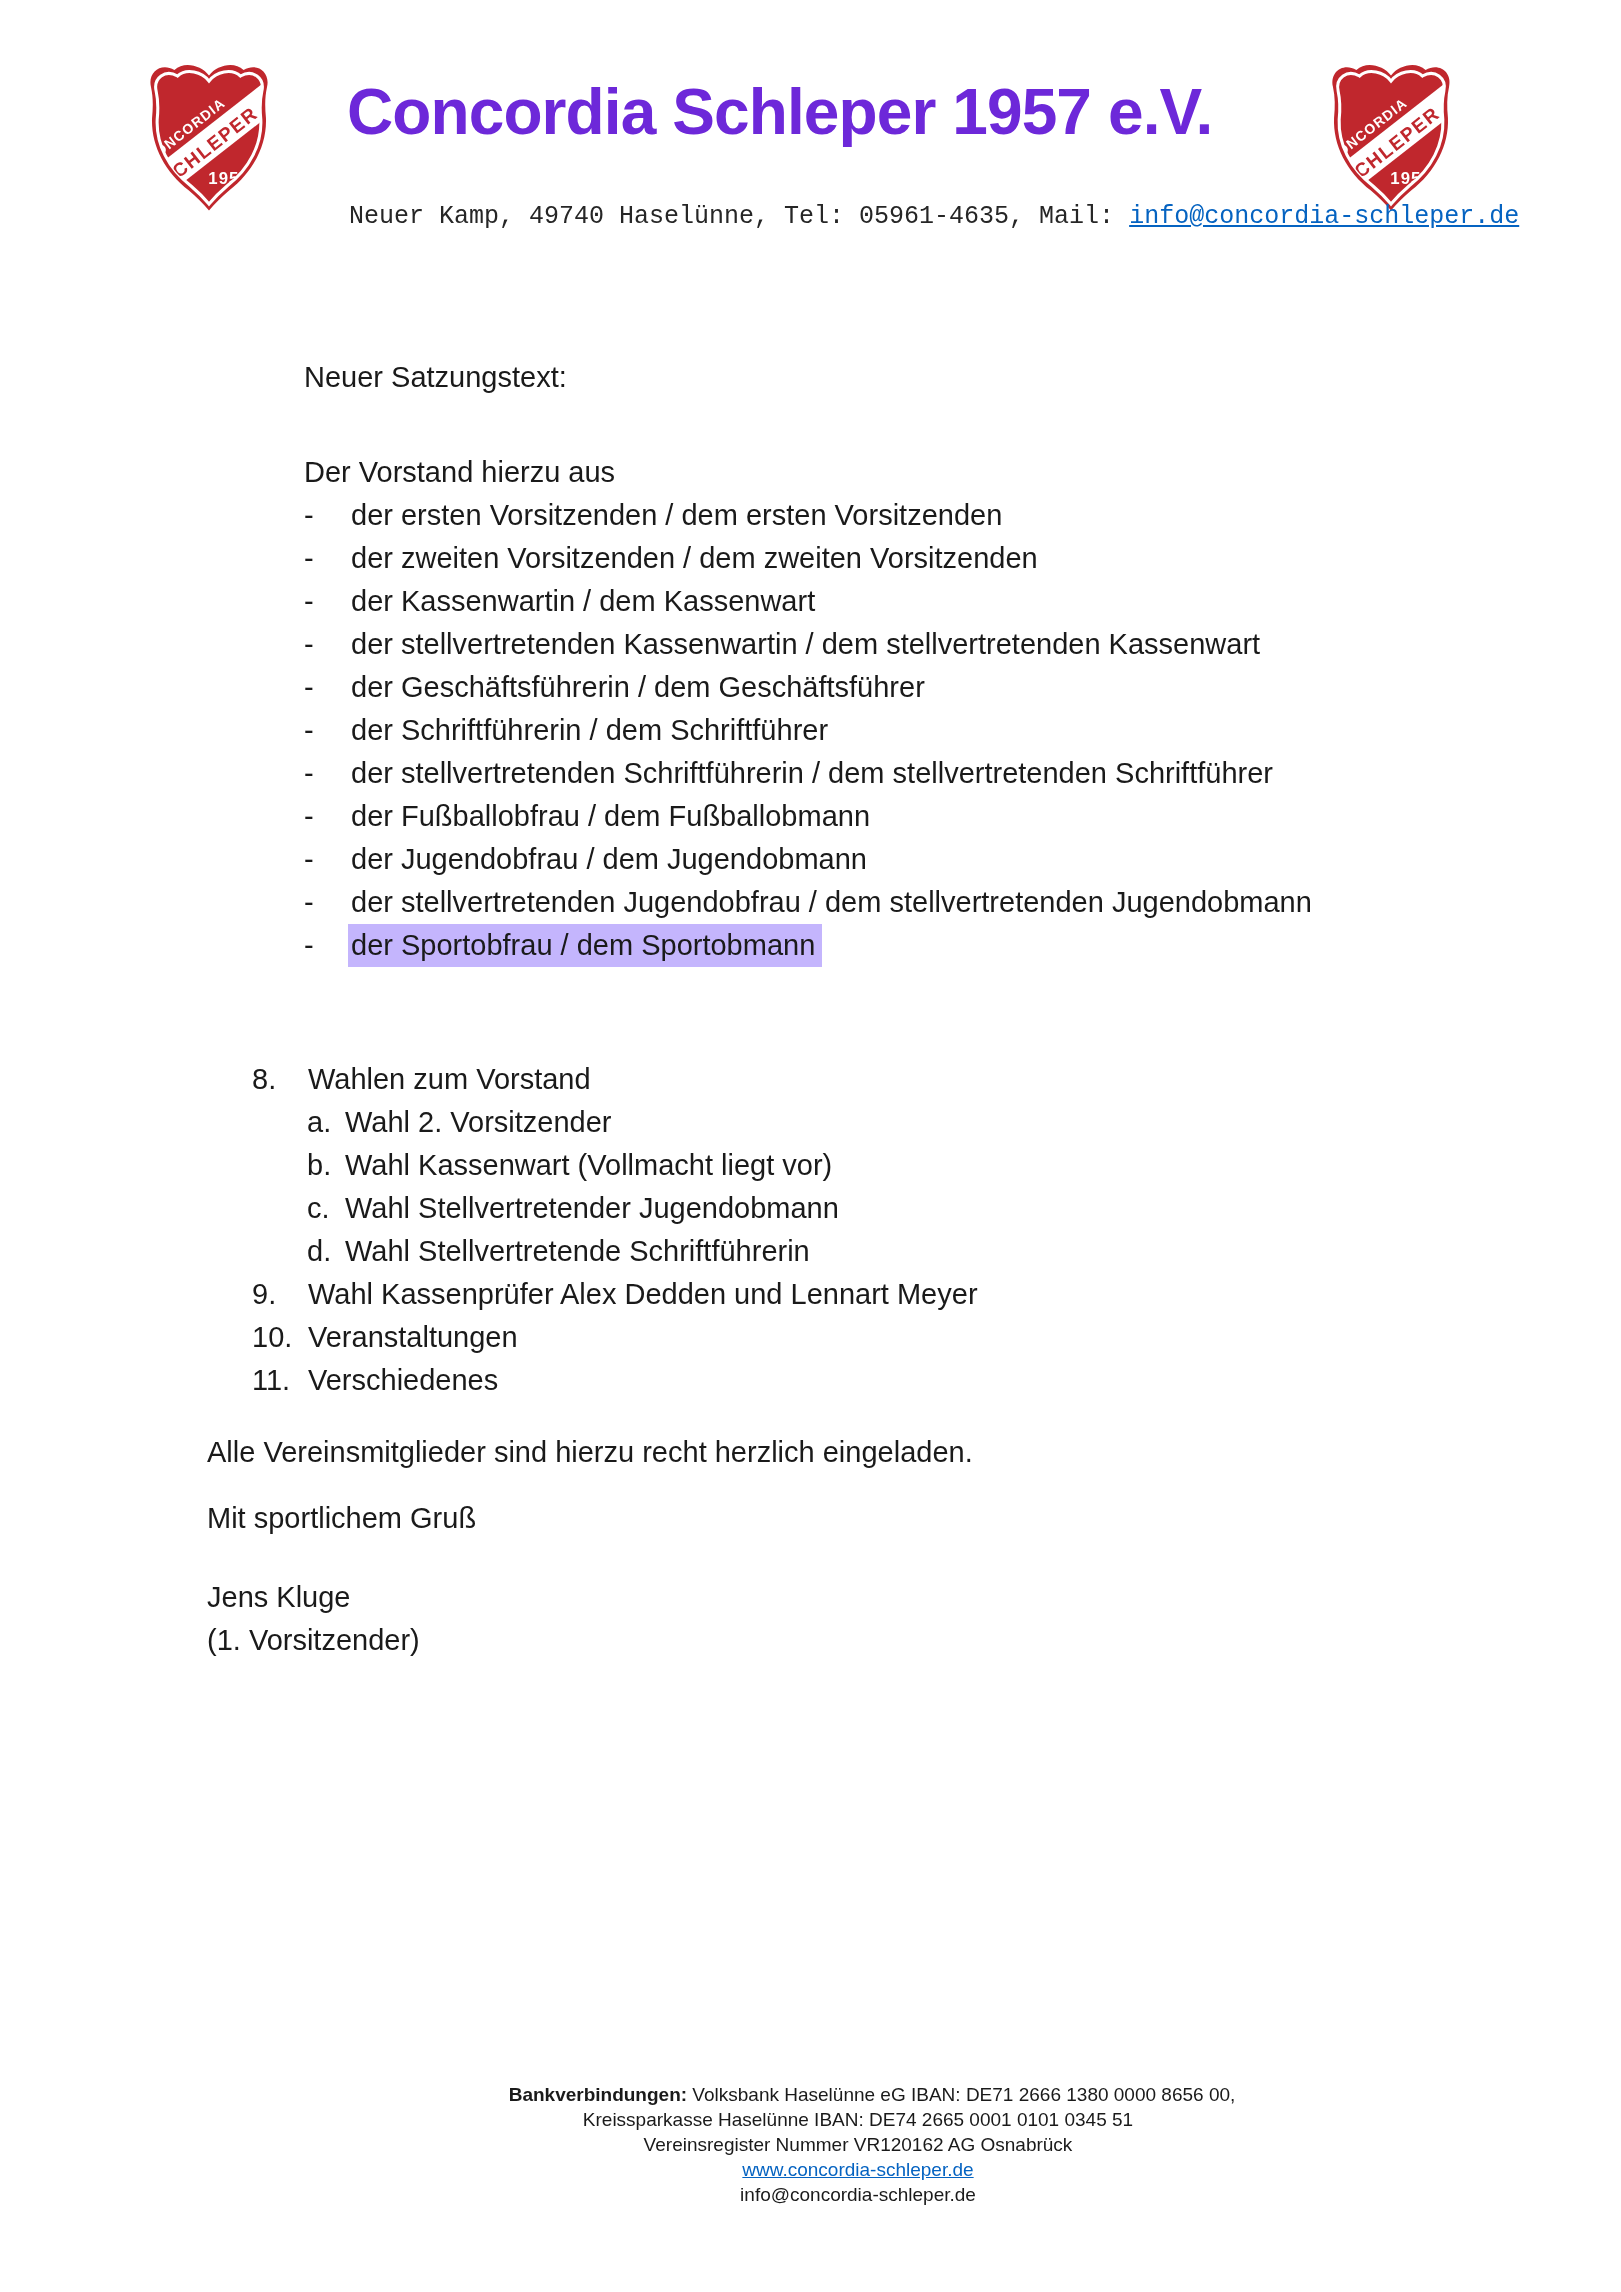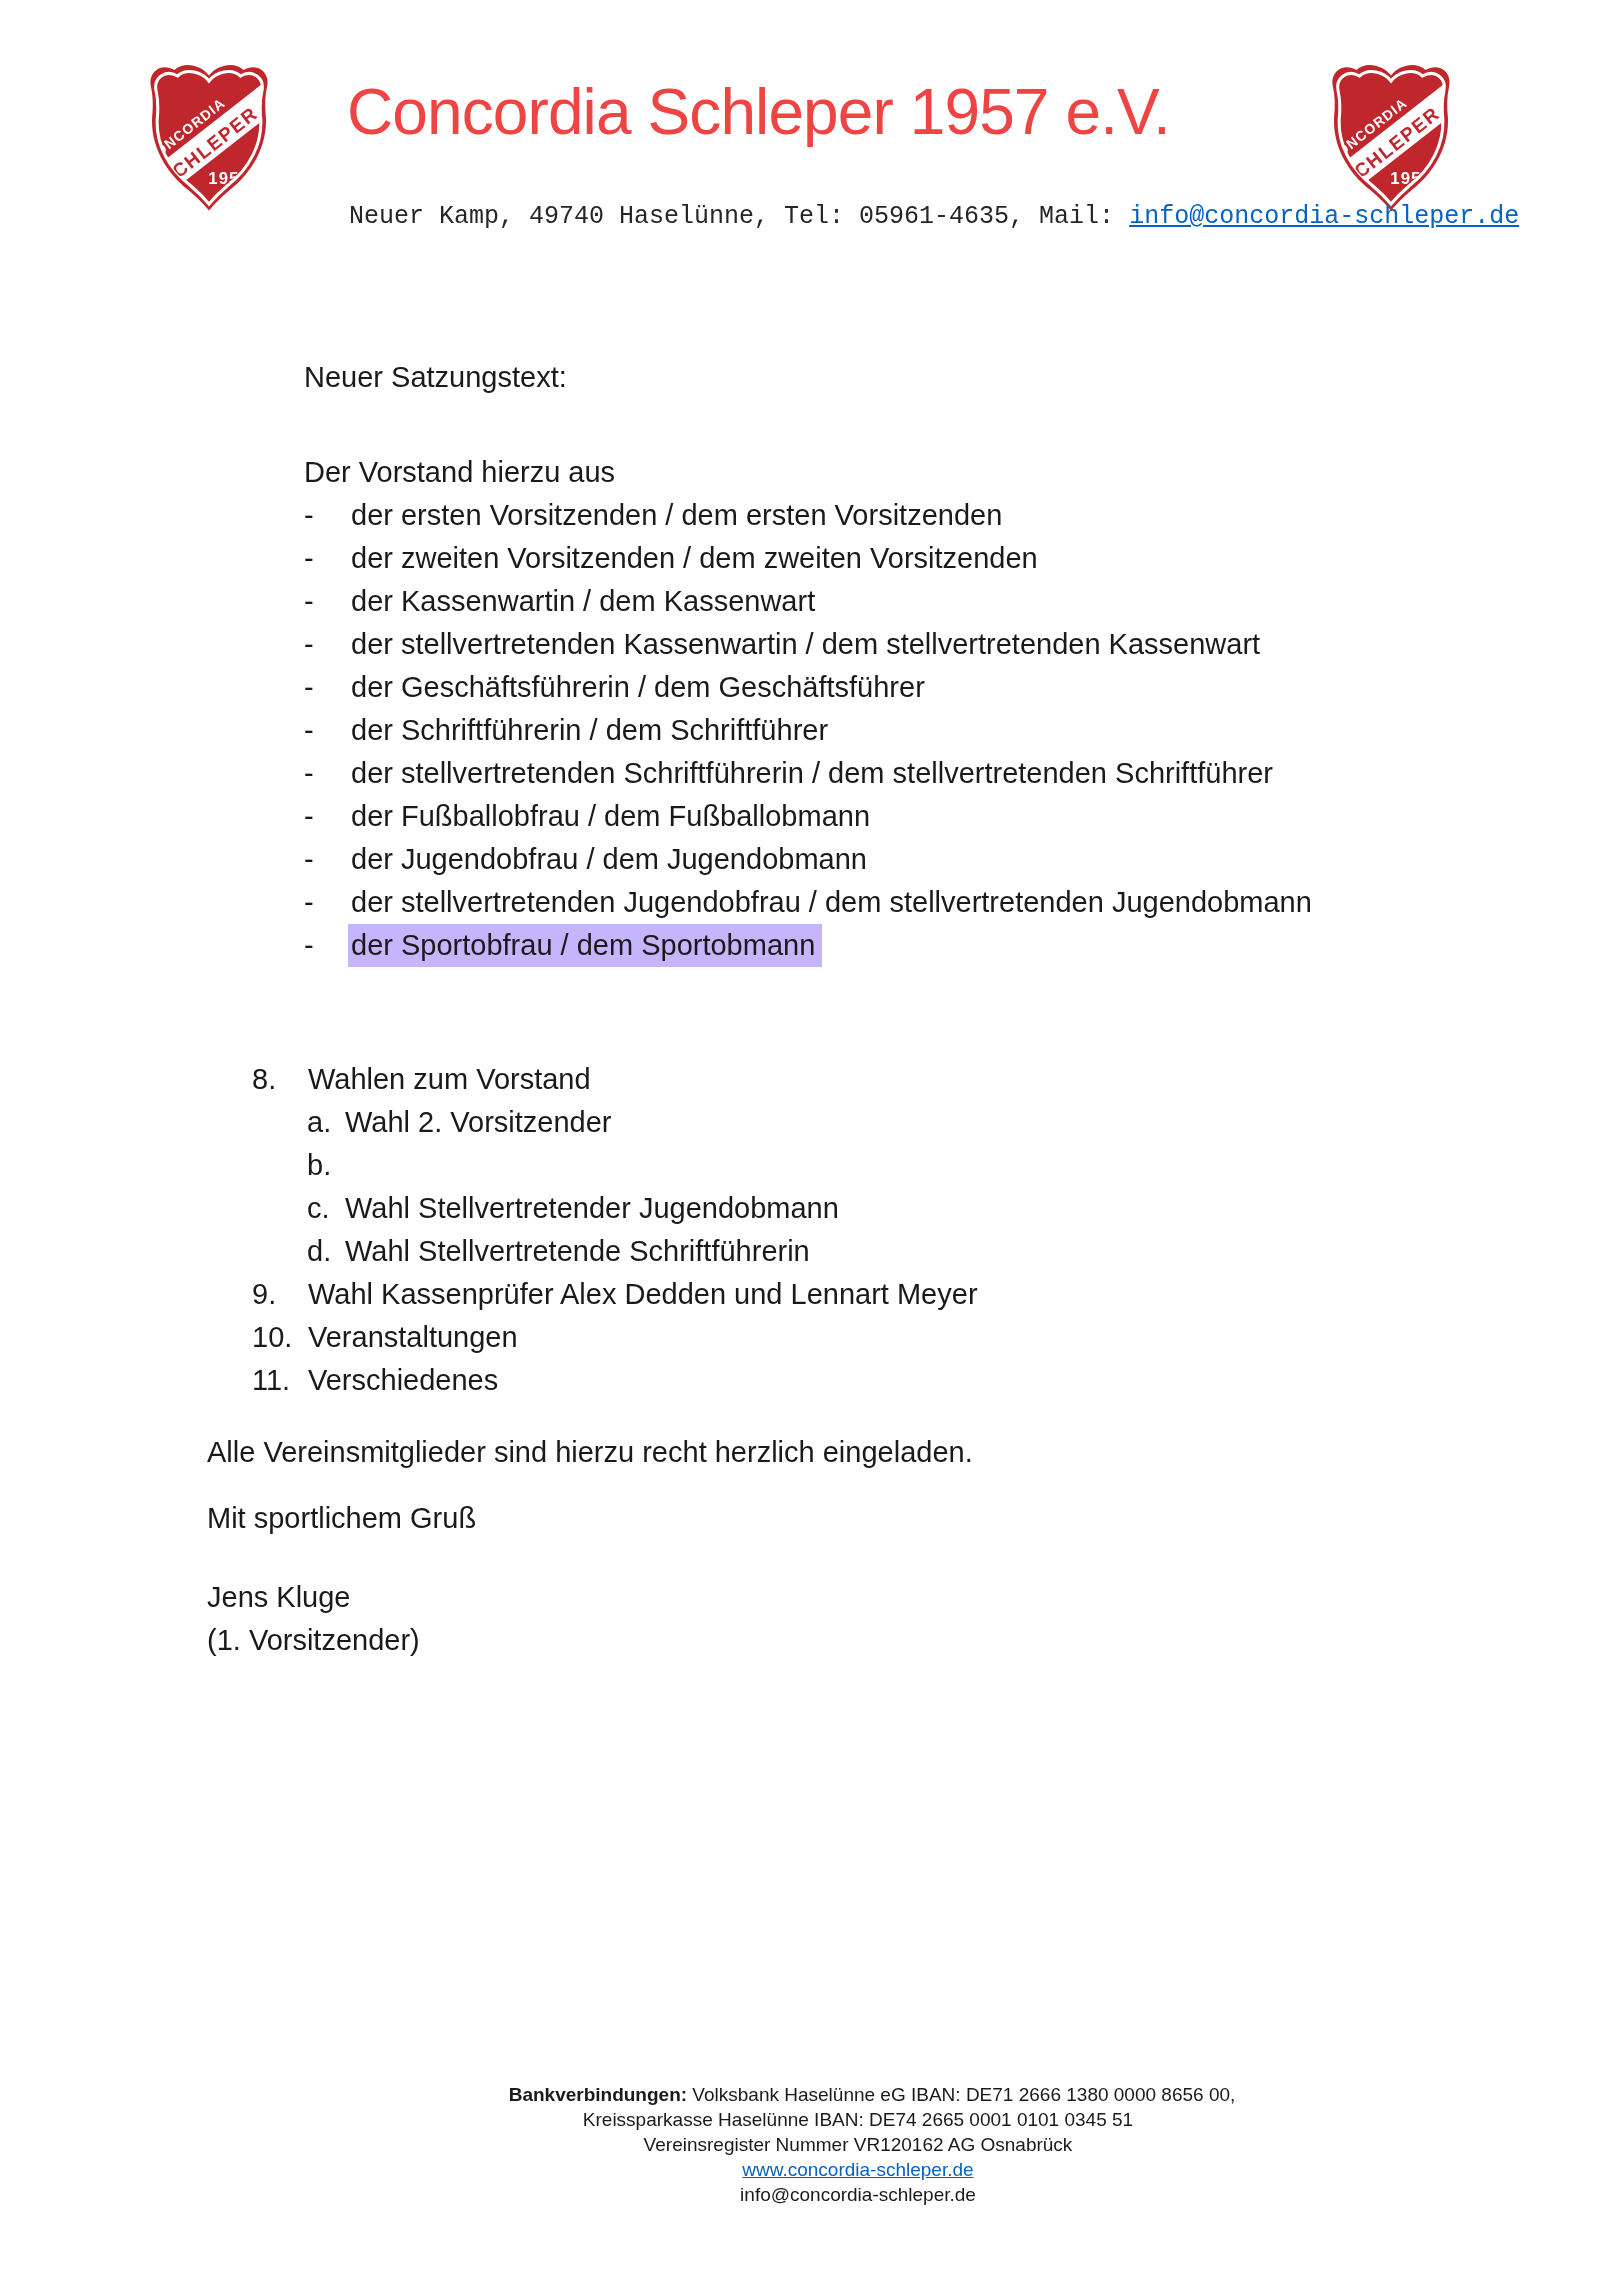--- a/index.html
+++ b/index.html
@@ -3,22 +3,22 @@
 <meta charset="utf-8">
 <style>
   html,body{margin:0;padding:0;background:#e8e8e8;}
   .page{position:relative;width:1622px;height:2293px;background:#ffffff;overflow:hidden;
         font-family:"Liberation Sans",sans-serif;color:#1a1a1a;margin:0 auto;}
 
   
   .logo{position:absolute;top:54px;width:134px;height:168px;}
   .logo-left{left:142px;}
   .logo-right{left:1324px;}
-  .page-title{position:absolute;left:347px;top:75px;margin:0;font-size:64px;font-weight:400;
-              letter-spacing:-0.9px;color:#ef4444;white-space:nowrap;}
+  .page-title{position:absolute;left:347px;top:75px;margin:0;font-size:64px;font-weight:700;
+              letter-spacing:-0.9px;color:#6d28d9;white-space:nowrap;}
   .address-line{position:absolute;left:349px;top:202px;font-size:25px;color:#262626;white-space:nowrap;font-family:Liberation Mono, monospace;}
   a.link{color:#0563C1;text-decoration:underline;cursor:pointer;}
 
   
   main{position:absolute;top:356px;left:8px;right:0;font-size:29px;line-height:43px;}
   main p{margin:0;}
   .indent{margin-left:296px;}
   .para{margin-left:199px;}
   .intro-heading{margin-bottom:52px;}
   .dash-list{list-style:none;margin:0;padding:0 0 0 296px;}
@@ -152,20 +152,21 @@
       <li class="lvl1">
         <span class="marker">8.</span>
         <span>Wahlen zum Vorstand</span>
       </li>
         <li class="lvl2">
         <span class="marker">a.</span>
         <span>Wahl 2. Vorsitzender</span>
       </li>
         <li class="lvl2">
         <span class="marker">b.</span>
+        <span>Wahl Kassenwart (Vollmacht liegt vor)</span>
       </li>
         <li class="lvl2">
         <span class="marker">c.</span>
         <span>Wahl Stellvertretender Jugendobmann</span>
       </li>
         <li class="lvl2">
         <span class="marker">d.</span>
         <span>Wahl Stellvertretende Schriftführerin</span>
       </li>
         <li class="lvl1">

